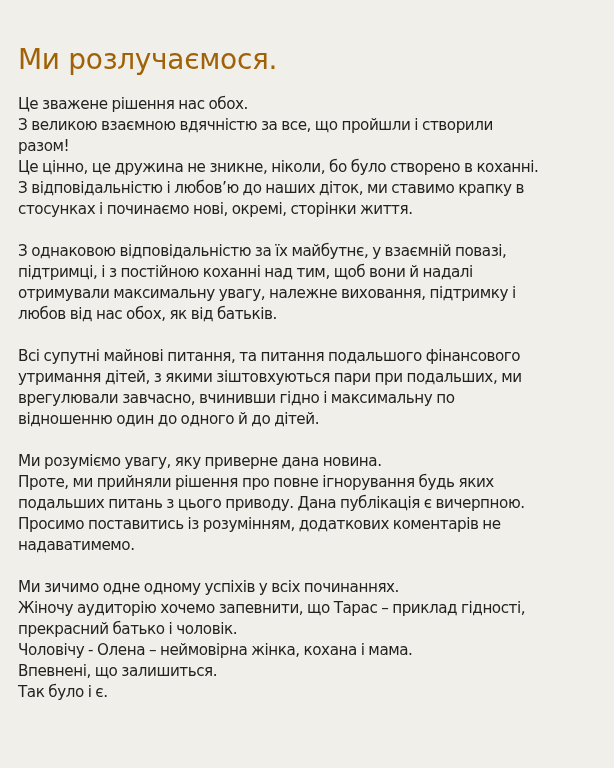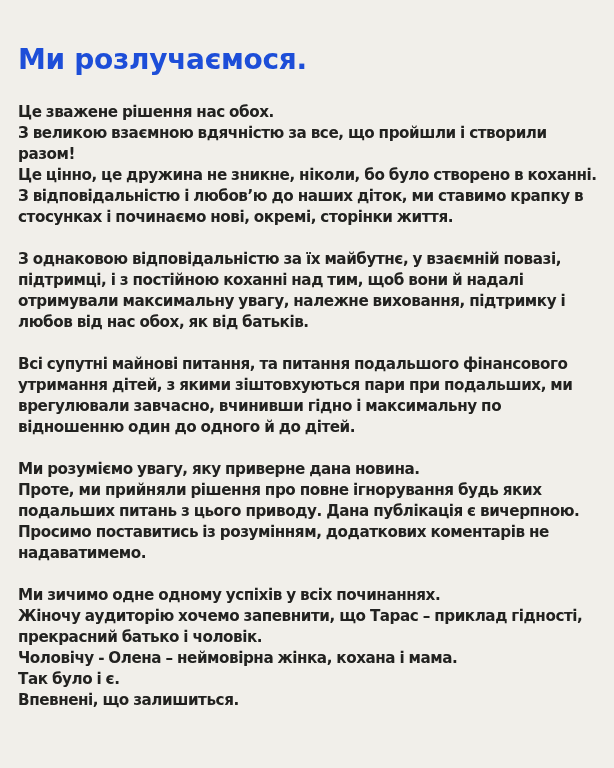--- a/index.html
+++ b/index.html
@@ -16,33 +16,32 @@
     .page {
       position: absolute;
       left: 18px;
       top: 40px;
       width: 590px;
       color: #222220;
       font-family: "DejaVu Sans", sans-serif;
     }
     .title {
       font-size: 28px;
-      font-weight: 700;
-      margin: 0 0 22px 0;
+      font-weight: 400;
+      margin: 0 0 14px 0;
       line-height: 40px;
       letter-spacing: -0.3px;
-      color: #1d4ed8;
+      color: #a16207;
     }
     .para {
       margin: 0 0 21px 0;
       font-size: 15.2px;
       line-height: 21px;
       letter-spacing: -0.45px;
       word-spacing: -0.5px;
-      font-weight: bold;
     }
     .line {
       display: block;
       white-space: nowrap;
     }
   </style>
 </head>
 <body>
 
 <div class="page">
@@ -77,16 +76,16 @@
     <span class="line">подальших питань з цього приводу. Дана публікація є вичерпною.</span>
     <span class="line">Просимо поставитись із розумінням, додаткових коментарів не</span>
     <span class="line">надаватимемо.</span>
   </p>
 
   <p class="para">
     <span class="line">Ми зичимо одне одному успіхів у всіх починаннях.</span>
     <span class="line">Жіночу аудиторію хочемо запевнити, що Тарас – приклад гідності,</span>
     <span class="line">прекрасний батько і чоловік.</span>
     <span class="line">Чоловічу - Олена – неймовірна жінка, кохана і мама.</span>
+    <span class="line">Впевнені, що залишиться.</span>
     <span class="line">Так було і є.</span>
-    <span class="line">Впевнені, що залишиться.</span>
   </p>
 </div>
 
 </body></html>

